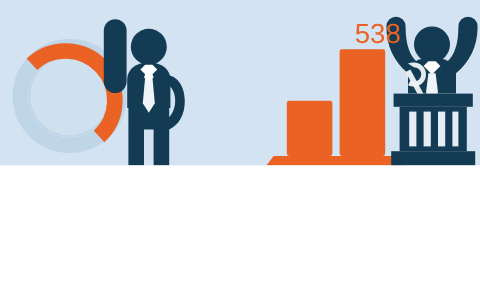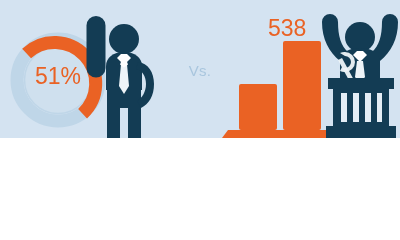--- a/index.html
+++ b/index.html
@@ -48,21 +48,21 @@
     color: #ea6224;
     line-height: 28px;
     user-select: none;
   }
   .bar-value {
     position: absolute;
     font-family: "Liberation Sans", sans-serif;
     font-weight: 400;
     color: #ea6224;
     user-select: none;
-    text-align: left;
+    text-align: right;
   }
   #bar-value-0 {
     left: 229px;
     top: 61px;
     width: 56px;
     font-size: 20px;
     line-height: 22px;
   }
   #bar-value-1 {
     left: 268px;
@@ -175,20 +175,18 @@
 
       <rect x="341" y="93" width="6" height="29" fill="#e4edf5"></rect>
       <rect x="353" y="93" width="6" height="29" fill="#e4edf5"></rect>
       <rect x="365" y="93" width="6" height="29" fill="#e4edf5"></rect>
       <rect x="377" y="93" width="5" height="29" fill="#e4edf5"></rect>
 
       <rect x="326" y="126" width="70" height="12" fill="#133c54"></rect>
     </g>
   </svg>
 
-  <div class="donut-pct">51%</div>
 
-  <div class="vs-label">Vs.</div>
 
 
   <div class="bar-value" id="bar-value-1">538</div>
 
 </div>
 
 </body></html>

